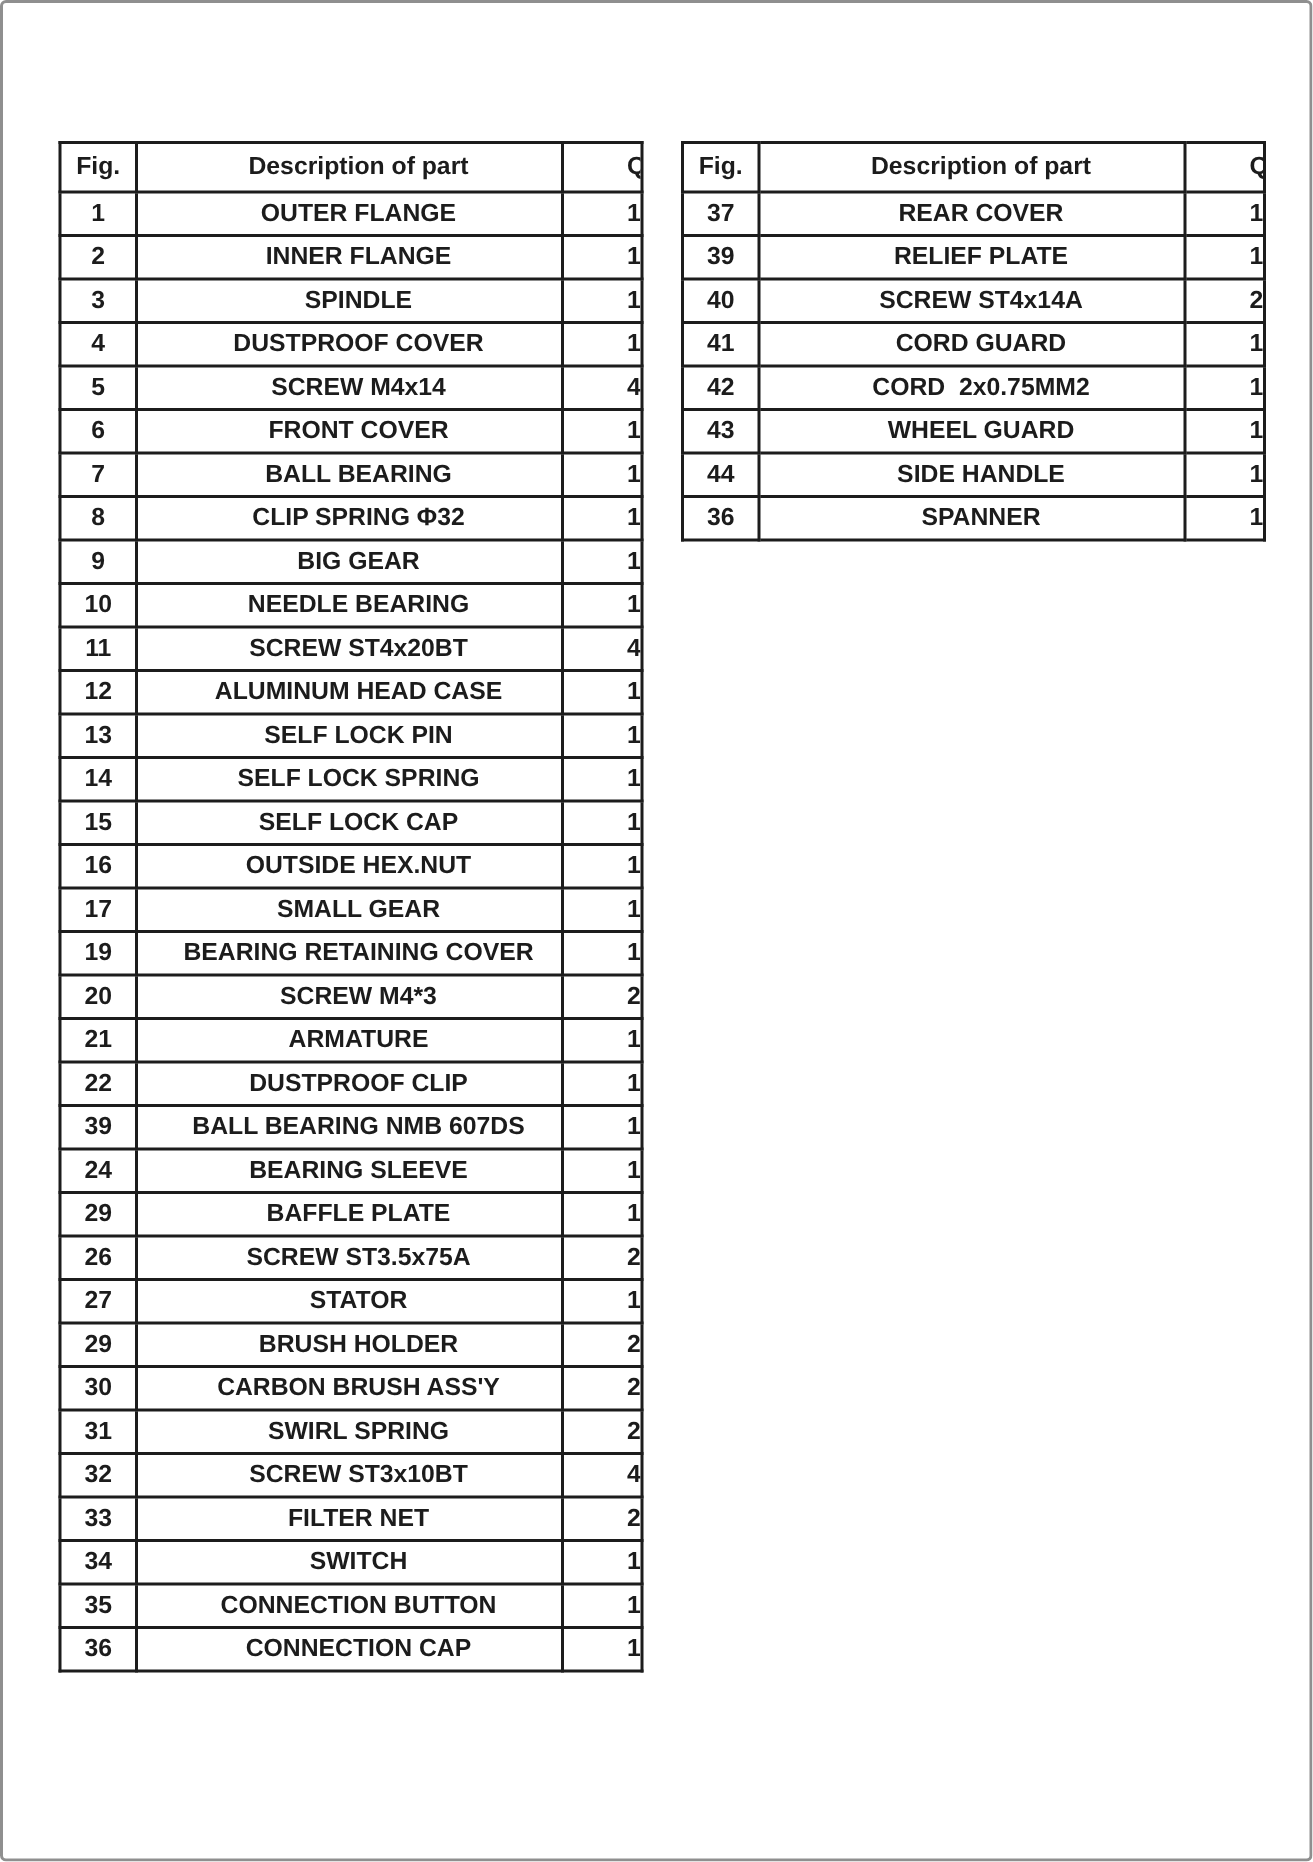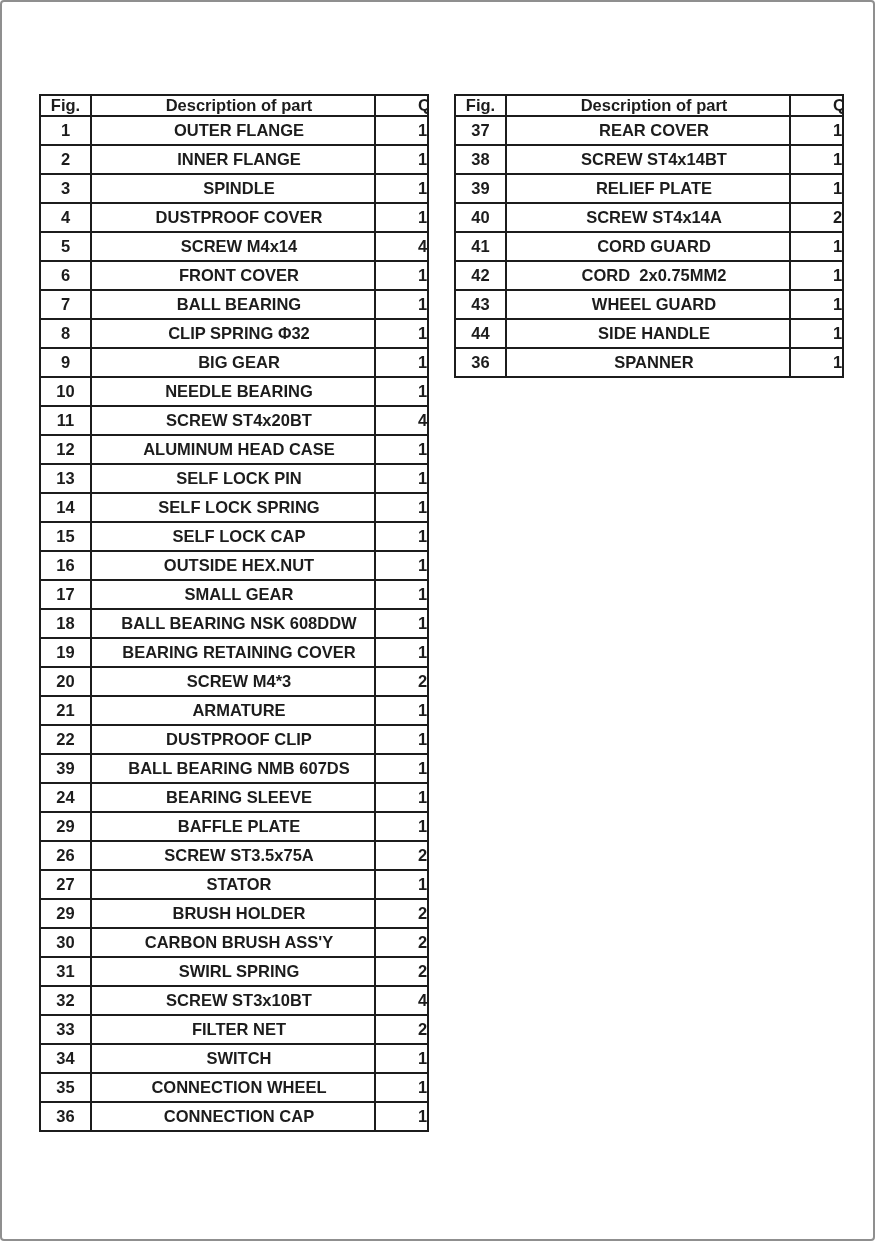--- a/index.html
+++ b/index.html
@@ -32,21 +32,21 @@
   table.parts-table th,
   table.parts-table td {
     border: 2px solid #1c1c1c;
     font-weight: bold;
     color: #1c1c1c;
     font-size: 16.5px;
     vertical-align: middle;
     overflow: hidden;
     white-space: pre;
   }
-  table.parts-table th { height: 21px; }
+  table.parts-table th { height: 33px; }
   table.parts-table td { height: 29px; }
 
   col.col-fig  { width: 51px; }
   col.col-desc { width: 284px; }
   col.col-qty  { width: 53px; }
 
   th:nth-child(1), td:nth-child(1) { text-align: center; }
   th:nth-child(2), td:nth-child(2) { text-align: center; padding-left: 12px; }
   th:nth-child(3), td:nth-child(3) { text-align: center; padding-left: 42px; }
 </style>
@@ -148,25 +148,20 @@
           <td>16</td>
           <td>OUTSIDE HEX.NUT</td>
           <td>1</td>
         </tr>
         <tr>
           <td>17</td>
           <td>SMALL GEAR</td>
           <td>1</td>
         </tr>
         <tr>
-          <td>18</td>
-          <td>BALL BEARING NSK 608DDW</td>
-          <td>1</td>
-        </tr>
-        <tr>
           <td>19</td>
           <td>BEARING RETAINING COVER</td>
           <td>1</td>
         </tr>
         <tr>
           <td>20</td>
           <td>SCREW M4*3</td>
           <td>2</td>
         </tr>
         <tr>
@@ -229,21 +224,21 @@
           <td>FILTER NET</td>
           <td>2</td>
         </tr>
         <tr>
           <td>34</td>
           <td>SWITCH</td>
           <td>1</td>
         </tr>
         <tr>
           <td>35</td>
-          <td>CONNECTION WHEEL</td>
+          <td>CONNECTION BUTTON</td>
           <td>1</td>
         </tr>
         <tr>
           <td>36</td>
           <td>CONNECTION CAP</td>
           <td>1</td>
         </tr>
       </tbody>
   </table>
 
@@ -260,25 +255,20 @@
         <th>QTY</th>
       </tr>
     </thead>
     <tbody>
         <tr>
           <td>37</td>
           <td>REAR COVER</td>
           <td>1</td>
         </tr>
         <tr>
-          <td>38</td>
-          <td>SCREW ST4x14BT</td>
-          <td>1</td>
-        </tr>
-        <tr>
           <td>39</td>
           <td>RELIEF PLATE</td>
           <td>1</td>
         </tr>
         <tr>
           <td>40</td>
           <td>SCREW ST4x14A</td>
           <td>2</td>
         </tr>
         <tr>

